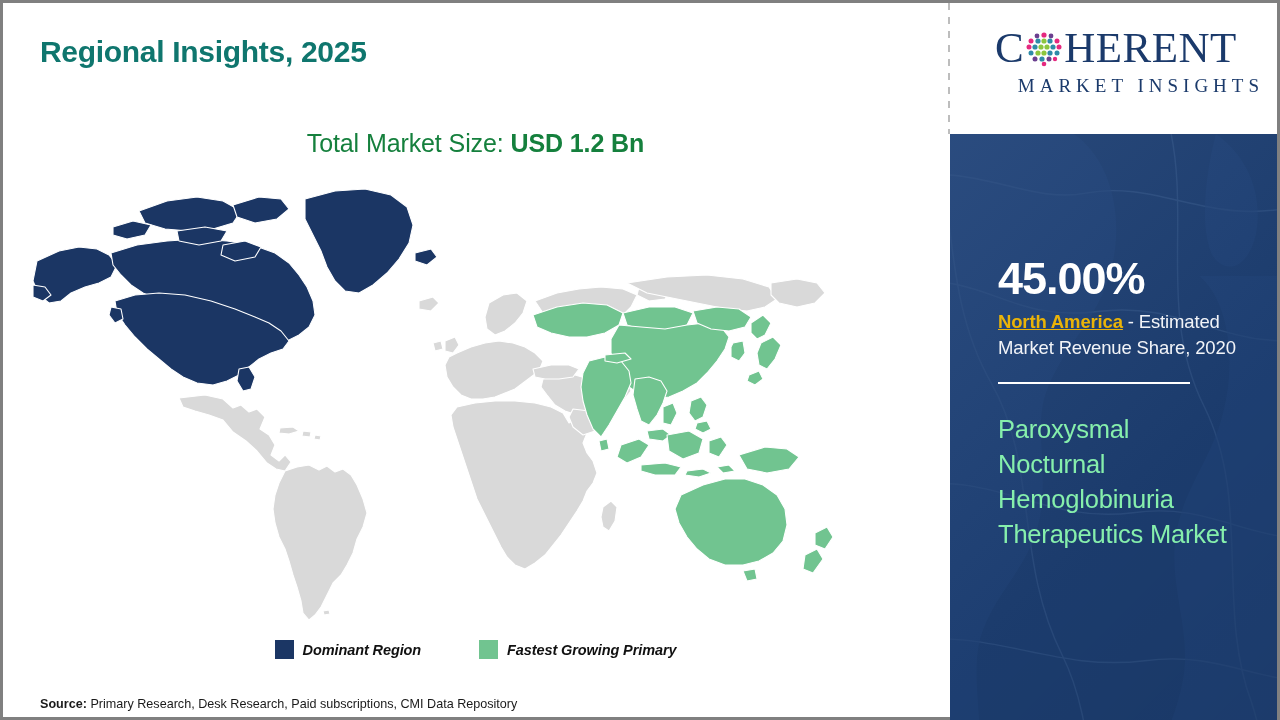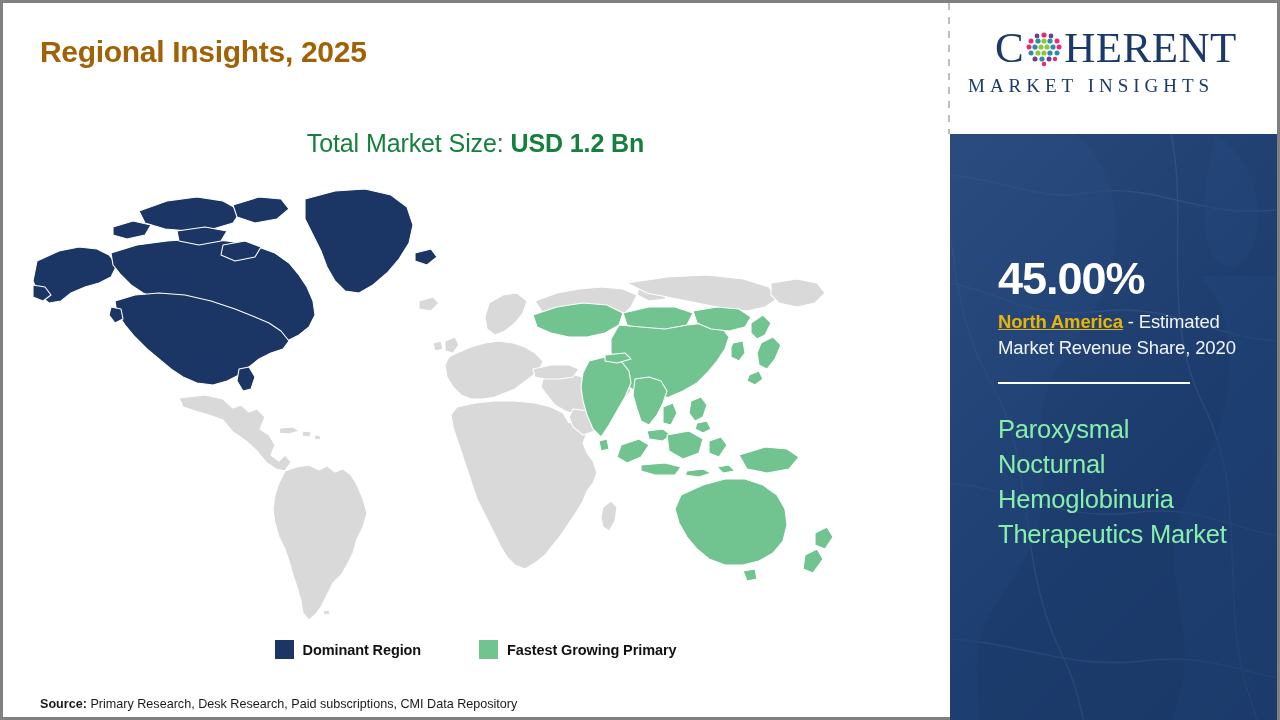--- a/index.html
+++ b/index.html
@@ -20,21 +20,21 @@
     position: absolute;
     left: 0; top: 0;
     width: 945px; height: 714px;
     background: #ffffff;
   }
   #page-title {
     position: absolute;
     left: 37px; top: 32px;
     font-size: 30px;
     font-weight: bold;
-    color: #a16207;
+    color: #0f766e;
     letter-spacing: -0.3px;
   }
   #market-size-line {
     position: absolute;
     left: 0; top: 126px;
     width: 945px;
     text-align: center;
     font-size: 25px;
     color: #15803d;
     letter-spacing: -0.1px;
@@ -51,20 +51,21 @@
 
   
   #legend {
     position: absolute;
     left: 0; top: 637px;
     width: 945px;
     display: flex;
     justify-content: center;
     gap: 58px;
     align-items: flex-start;
+    font-style: italic;
   }
   .legend-item { display: flex; align-items: center; gap: 9px; }
   .legend-swatch { width: 19px; height: 19px; display: block; }
   .legend-label {
     font-size: 14.5px;
     font-weight: bold;
     color: #111111;
     letter-spacing: -0.1px;
   }
 
@@ -153,21 +154,21 @@
   .logo-word {
     font-family: "Liberation Serif", serif;
     font-size: 43px;
     color: #1b3a6b;
     letter-spacing: 0.5px;
     line-height: 1;
   }
   #logo-sphere { width: 38px; height: 42px; margin: 0 1px; display: block; }
   #logo-sub {
     margin-top: 4px;
-    text-align: left;
+    text-align: right;
     font-family: "Liberation Serif", serif;
     font-size: 19px;
     color: #1b3a6b;
     letter-spacing: 5.0px;
     white-space: nowrap;
   }
 </style>
 </head>
 <body>
 

